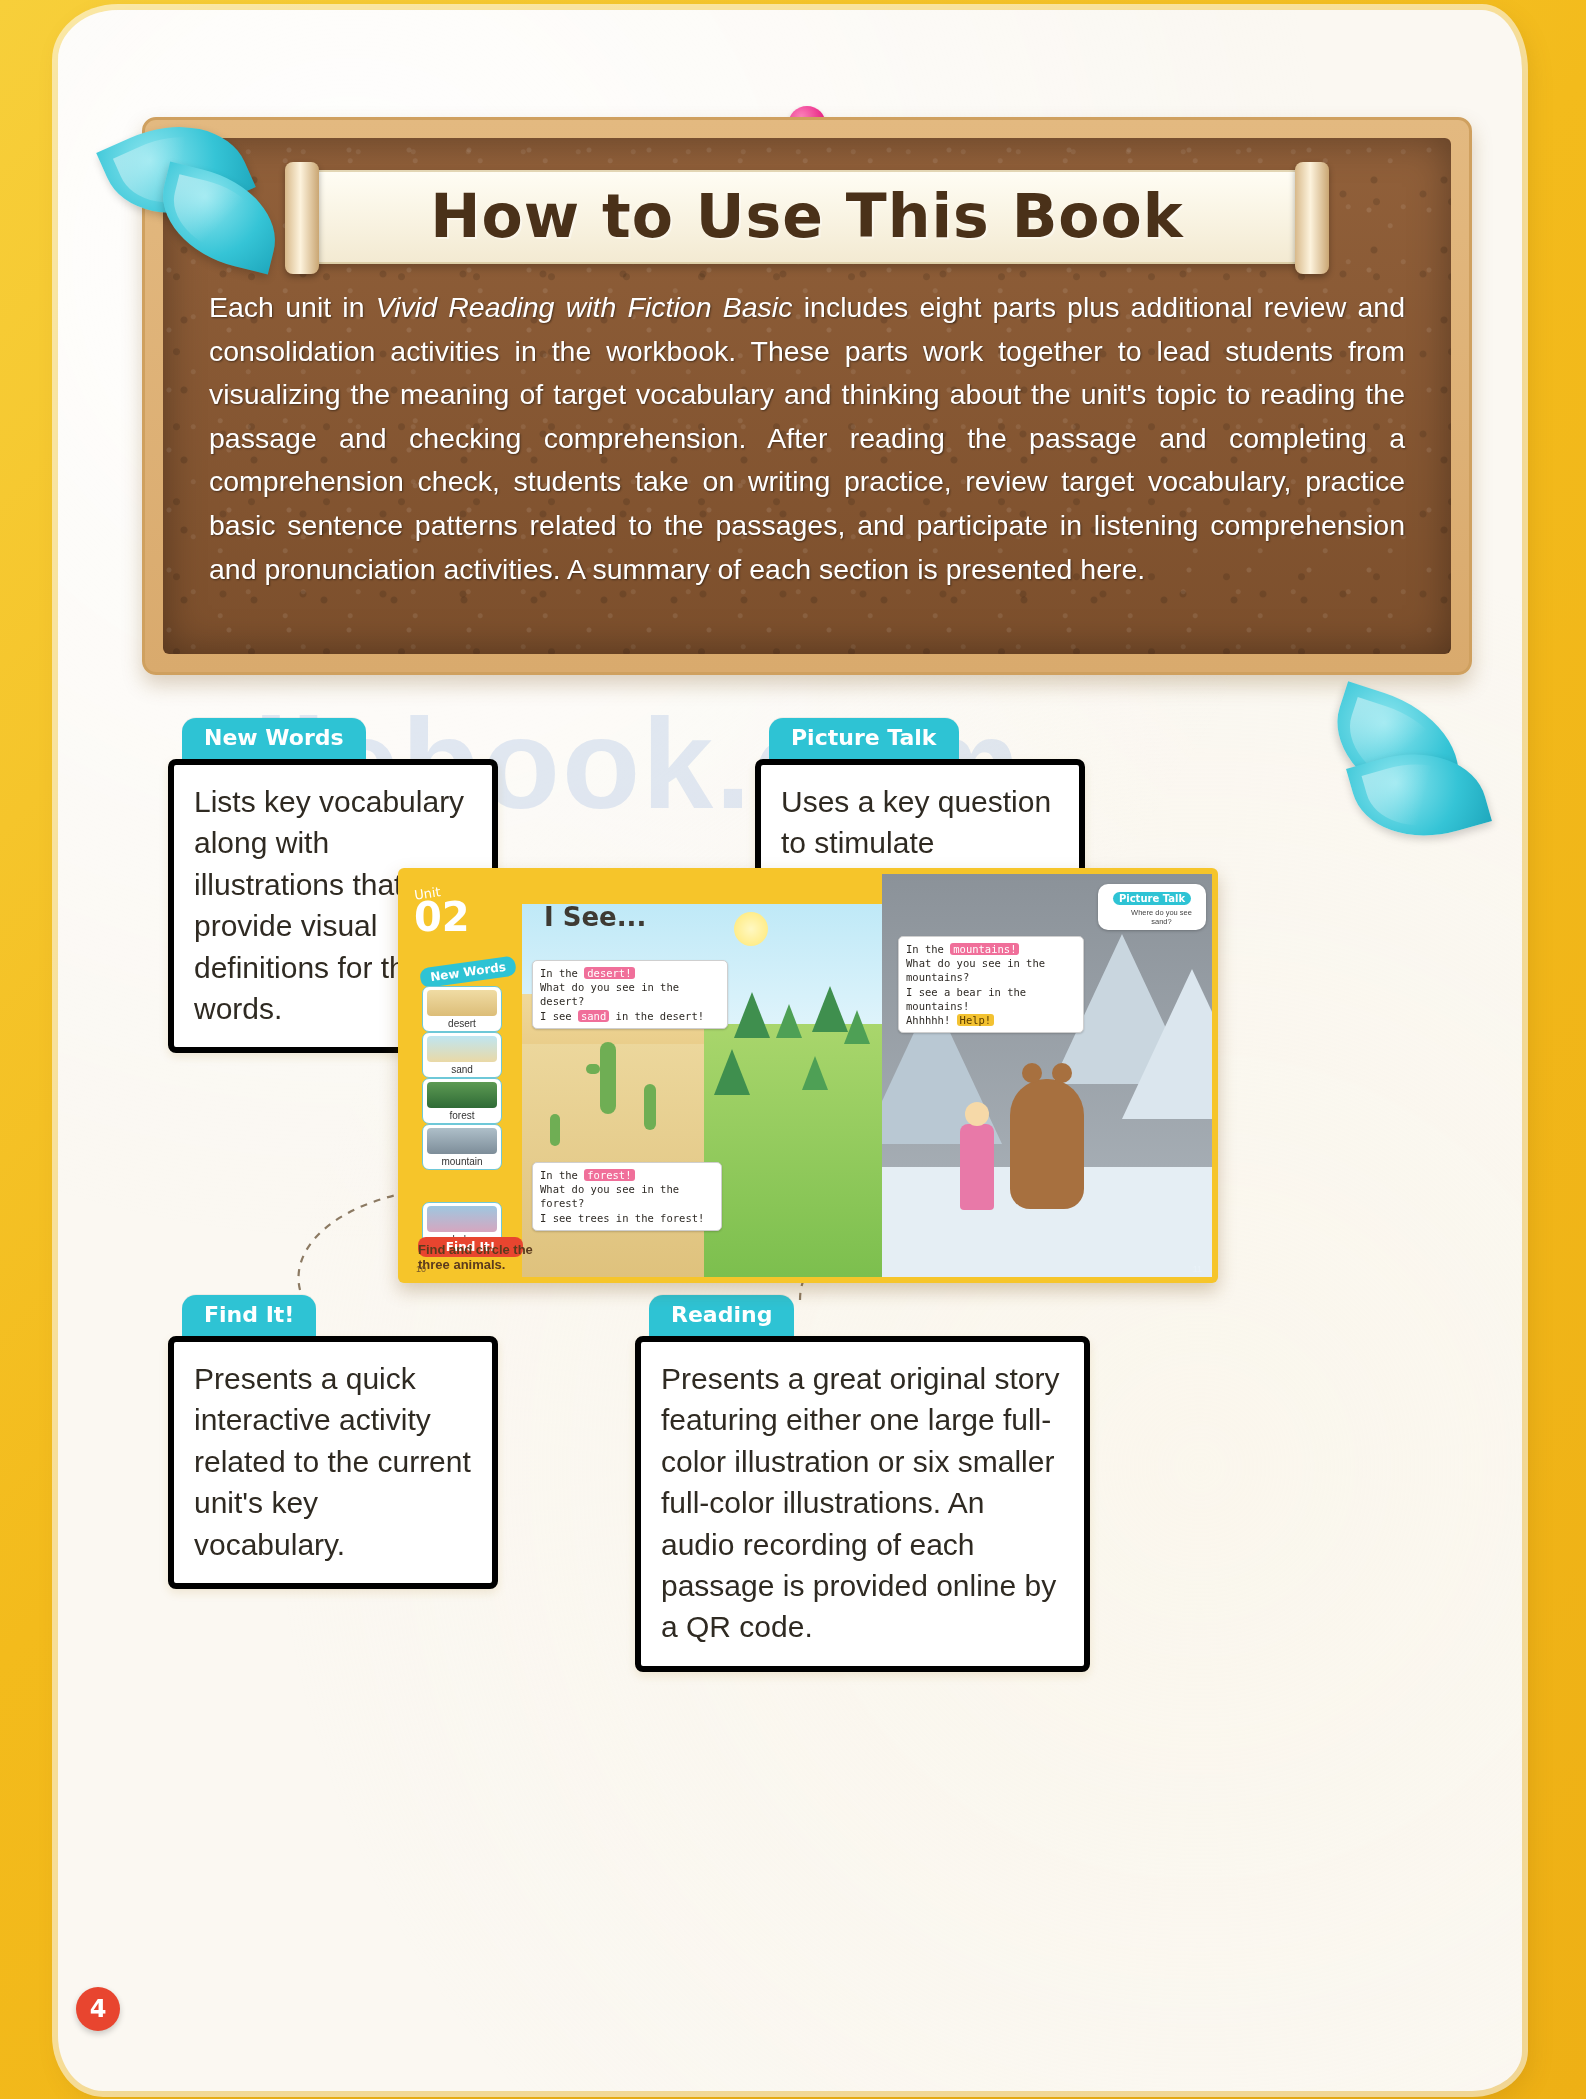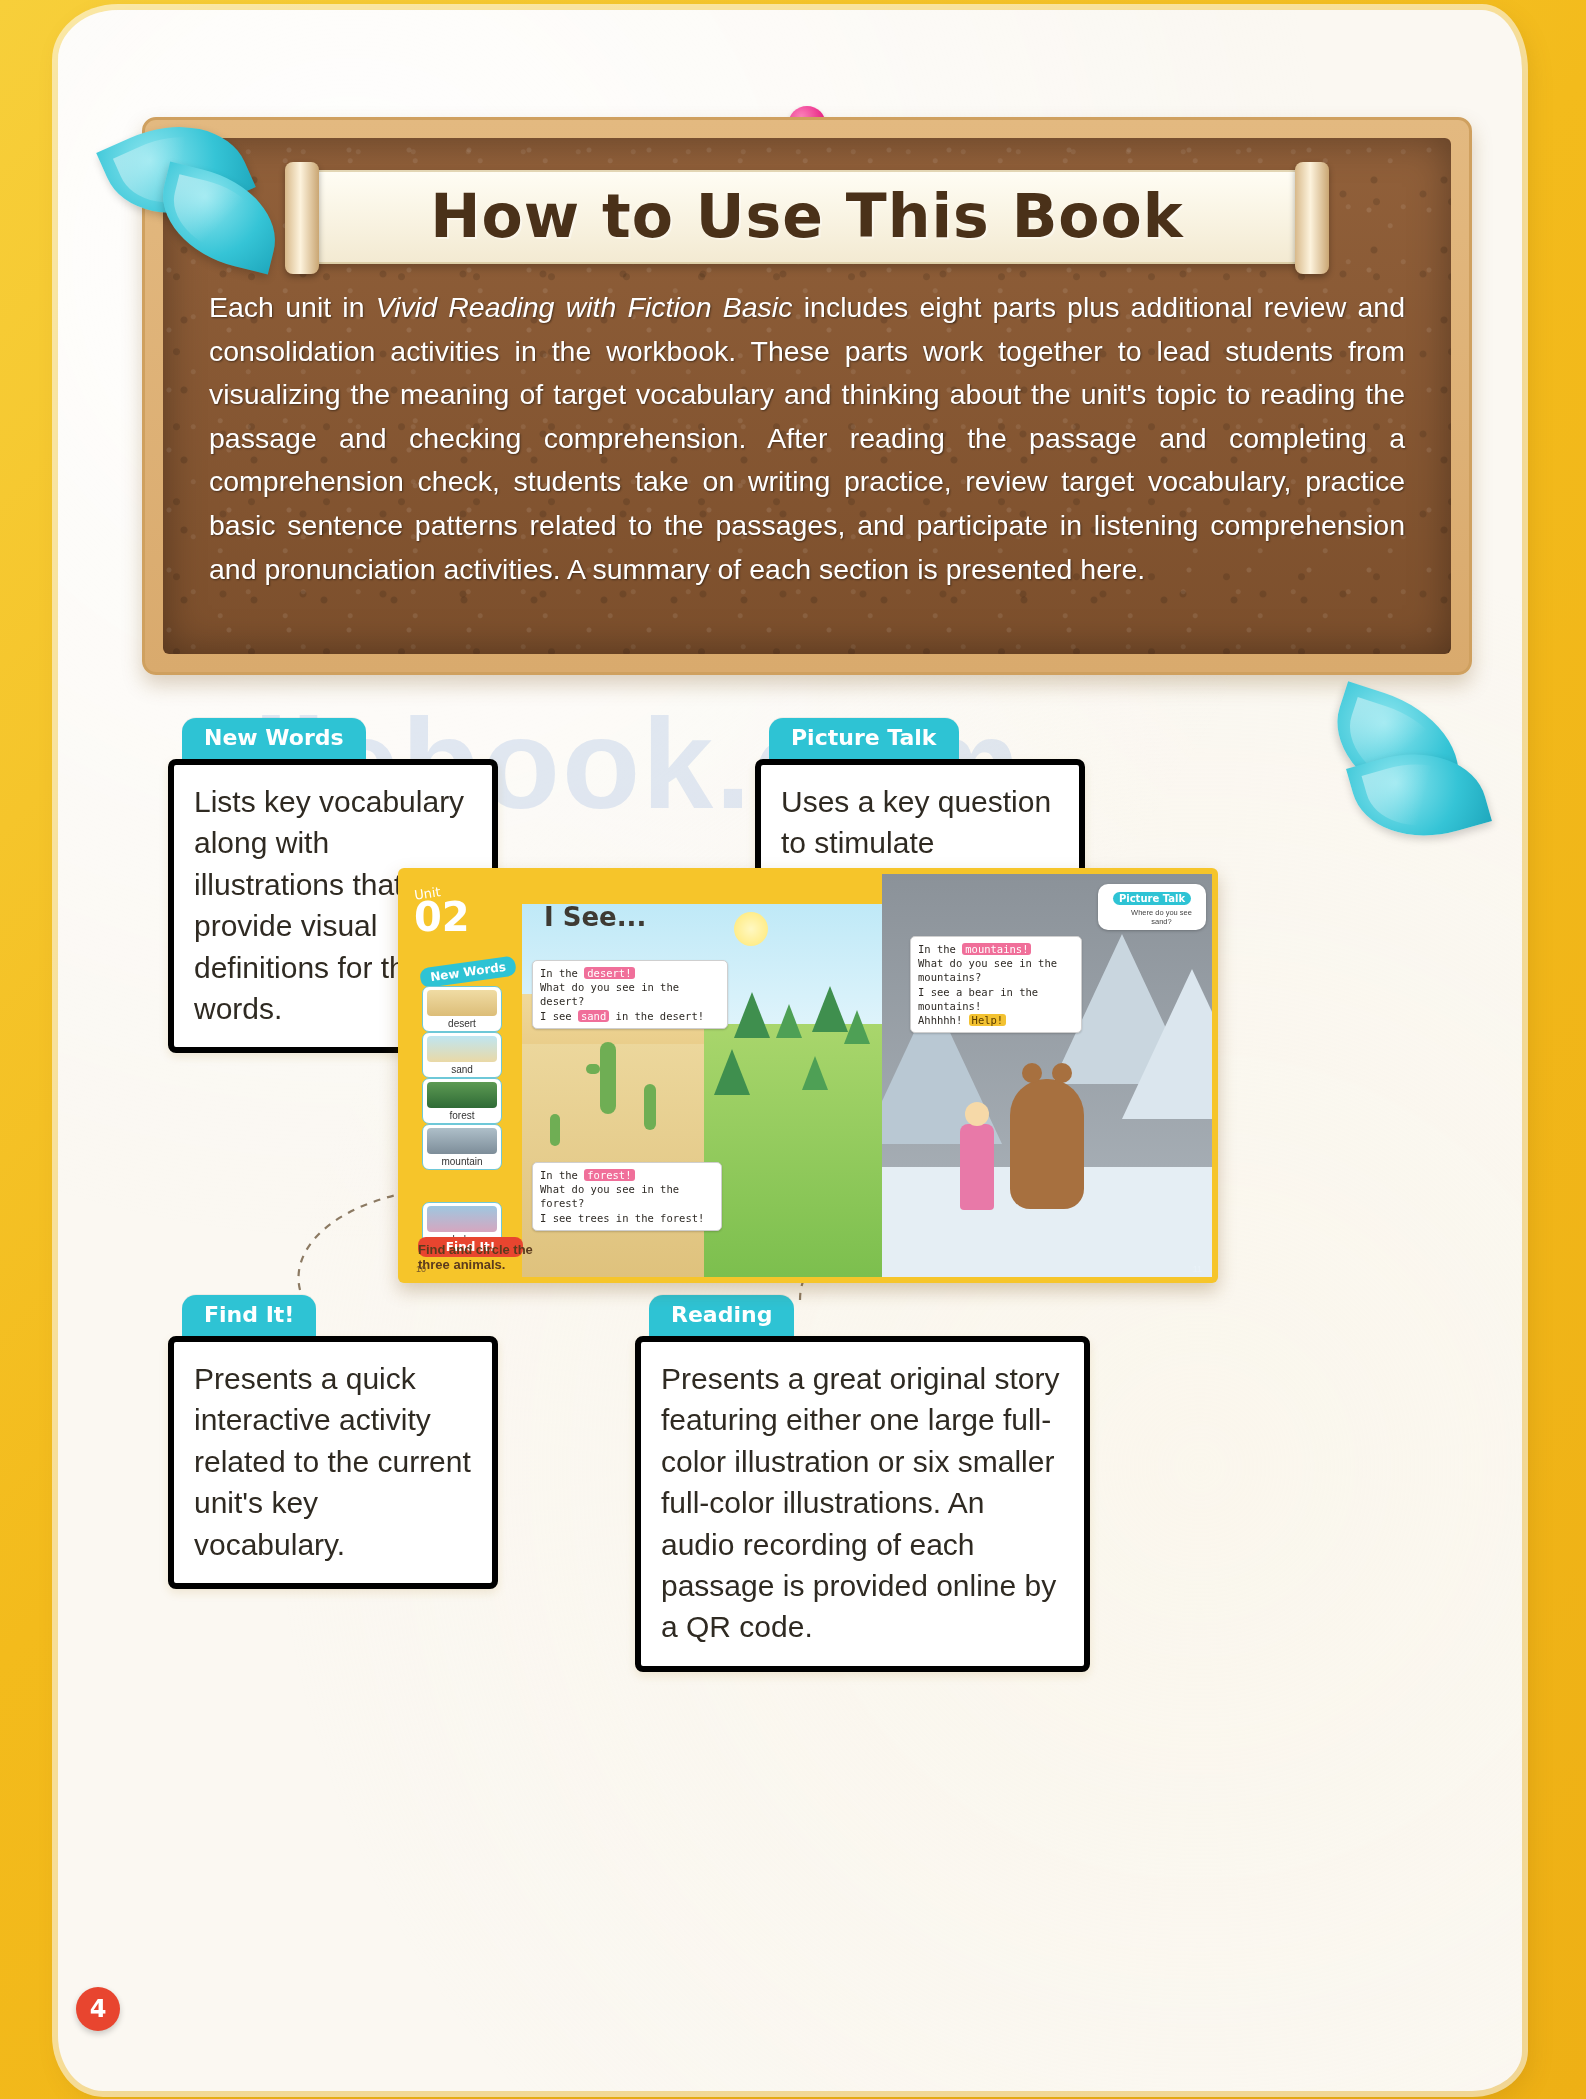--- a/index.html
+++ b/index.html
@@ -391,21 +391,21 @@
 
   <div class="pg right">
     <div id="mtn-sky"></div>
     <div class="mtn" style="left:170px; top:60px;"></div>
     <div class="mtn" style="left:240px; top:95px; border-bottom-color:#dbe6ee;"></div>
     <div class="mtn" style="left:-20px; top:120px; border-bottom-color:#b9c8d3;"></div>
     <div id="snow-ground"></div>
     <div id="bear"></div>
     <div id="girl"></div>
 
-    <div class="speech" style="left:16px; top:62px; width:172px;margin-left:12px;">
+    <div class="speech" style="left:16px; top:62px; width:186px;">
       <div><span>In the </span><span class="hl">mountains!</span></div>
       <div>What do you see in the mountains?</div>
       <div>I see a bear in the mountains!</div>
       <div><span>Ahhhhh! </span><span class="hl y">Help!</span></div>
     </div>
 
     <div id="pt-bubble">
       <div class="t">Picture Talk</div>
       <div class="q">Where do you see sand?</div>
     </div>

